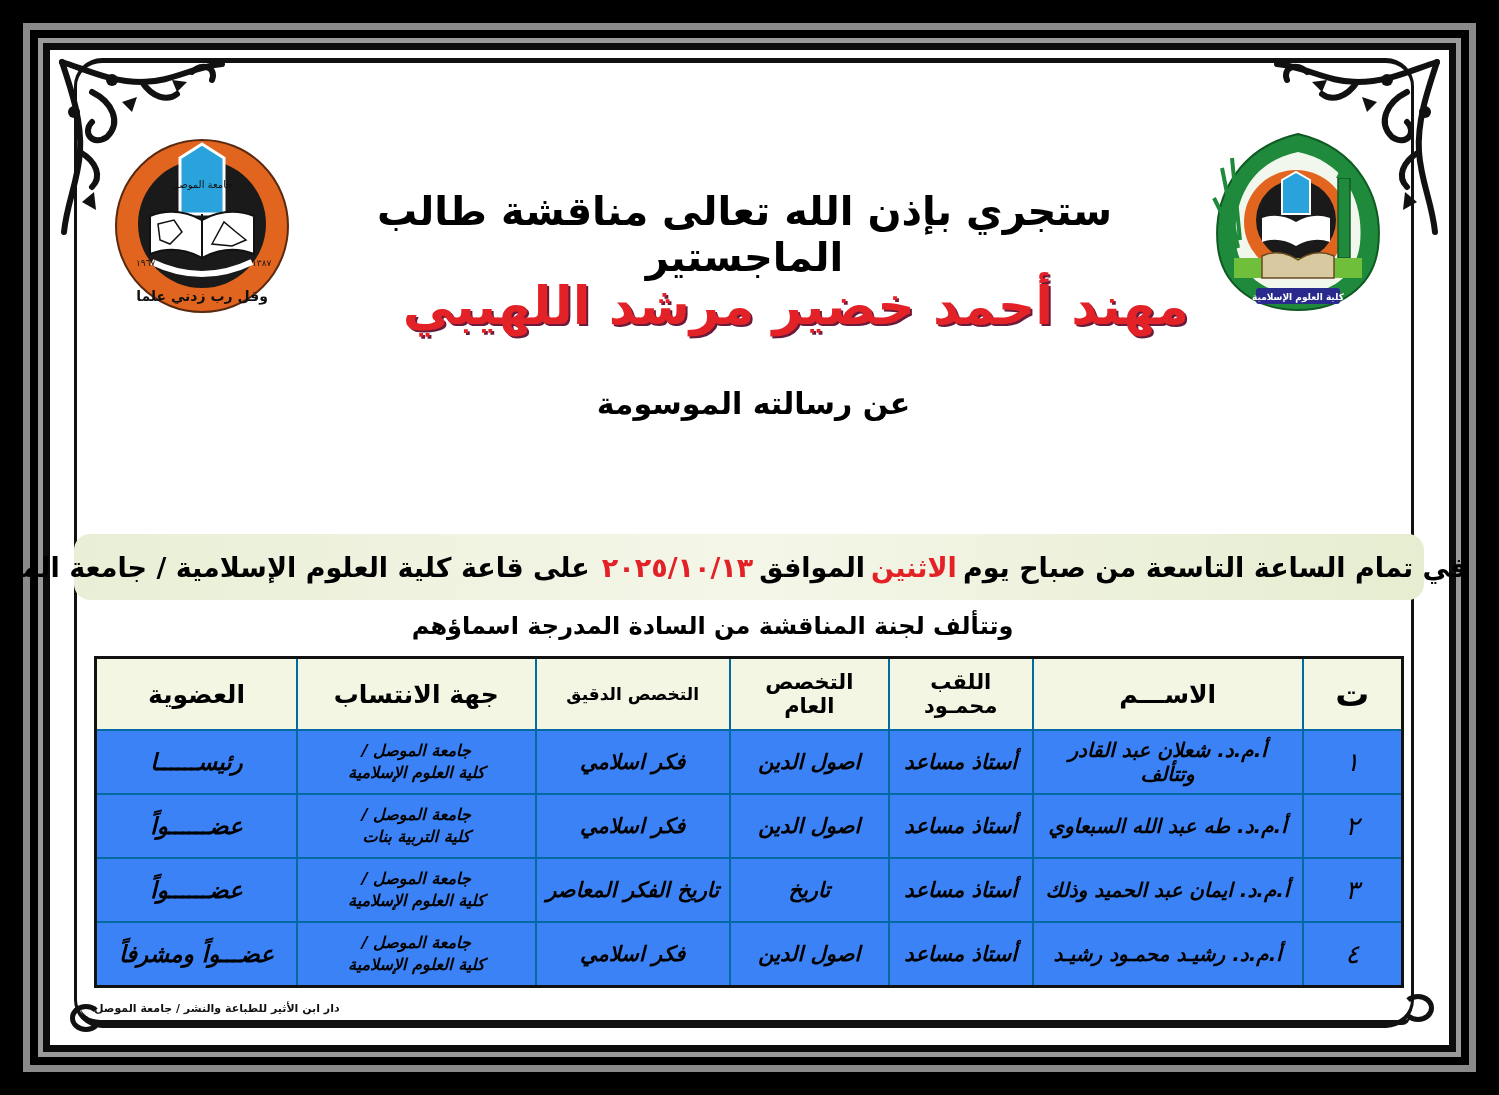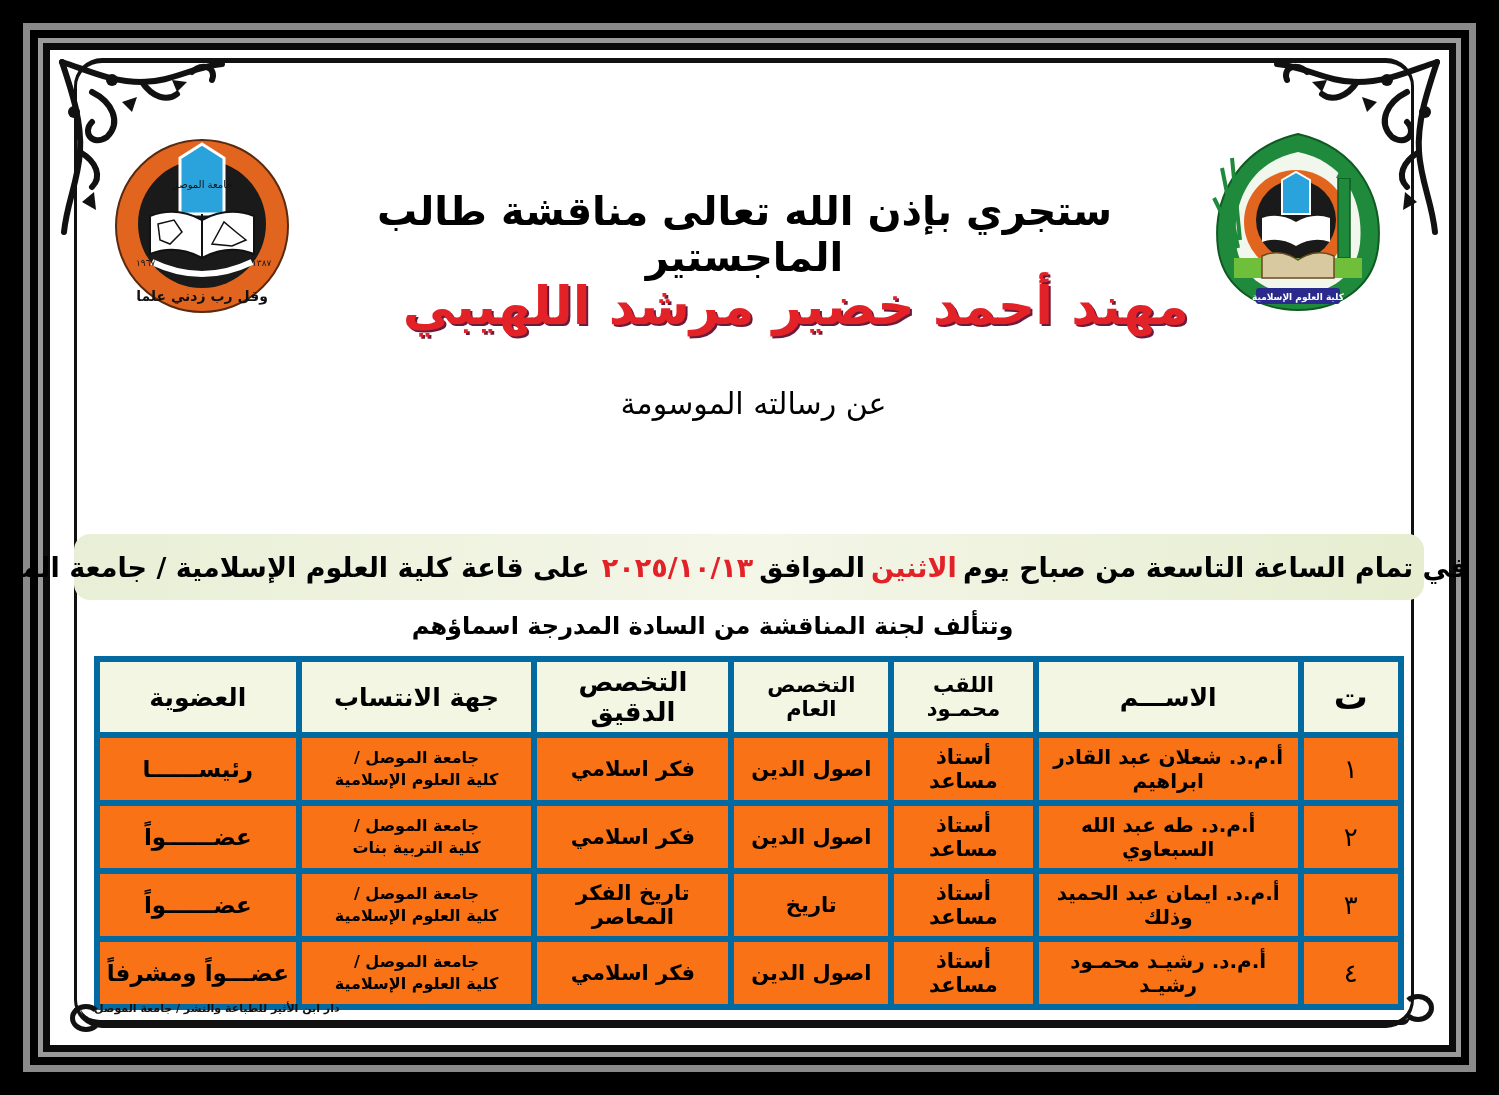--- a/index.html
+++ b/index.html
@@ -52,21 +52,21 @@
       color: #000; direction: rtl;
     }
     .student {
       position: absolute; left: 260px; right: 260px; top: 226px; text-align: right;
       font-family: "DejaVu Sans", sans-serif; font-size: 52px; font-weight: bold;
       color: #e32227; direction: rtl;
       text-shadow: 2px 2px 0 #6a1a3a;
     }
     .subtitle {
       position: absolute; left: 0; right: 0; top: 336px; text-align: center;
-      font-size: 30px; font-weight: normal; color: #000; direction: rtl; padding-left: 8px;
+      font-size: 30px; font-weight: bold; color: #000; direction: rtl; padding-left: 8px;
     }
     .thesis {
       position: absolute; left: 90px; right: 90px; top: 408px; text-align: center;
       font-size: 34px; font-weight: bold; color: #2a2a8c; direction: rtl;
       text-shadow: 2px 2px 0 #8a8ab8;
     }
     .date-band {
       position: absolute; left: 24px; top: 484px; width: 1350px; height: 66px;
       background: linear-gradient(90deg, #e9efd6 0%, #f4f6e8 50%, #e6edd0 100%);
       border-radius: 16px;
@@ -85,27 +85,27 @@
     }
     .logo.left { left: 62px; top: 86px; width: 180px; height: 180px; }
     .logo.right { left: 1158px; top: 78px; width: 180px; height: 190px; }
 
     table.committee {
       position: absolute; left: 44px; top: 606px; width: 1310px;
       border-collapse: collapse; direction: rtl;
       border: 3px solid #111;
     }
     table.committee th, table.committee td {
-      border: 6px solid #0369a1; text-align: center; vertical-align: middle;
+      border: 2px solid #0369a1; text-align: center; vertical-align: middle;
       color: #000; font-weight: bold; padding: 0 6px;
     }
     table.committee th {
       background: #f4f6e4; height: 70px; font-size: 25px;
     }
-    table.committee td { height: 62px; font-size: 21px; background: #f97316; }
+    table.committee td { height: 62px; font-size: 21px; background: #3b82f6; font-style: italic; }
     table.committee td.num { font-size: 26px; font-weight: normal; width: 90px; }
     table.committee td.name { width: 270px; font-size: 20px; }
     table.committee td.title { width: 135px; }
     table.committee td.gen { width: 150px; }
     table.committee td.spec { width: 190px; }
     table.committee td.affil { width: 235px; font-size: 16px; line-height: 1.35; }
     table.committee td.role { width: 195px; font-size: 23px; }
     .affil-line { display: block; }
 
     .publisher-line {
@@ -214,29 +214,29 @@
 
   <div class="committee-line">وتتألف لجنة المناقشة من السادة المدرجة اسماؤهم</div>
 
   <table class="committee">
     <thead>
       <tr>
         <th style="font-size:34px">ت</th>
         <th>الاســـم</th>
         <th style="font-size:21px">اللقب محمـود</th>
         <th style="font-size:21px">التخصص العام</th>
-        <th style="font-size:26px">التخصص الدقيق</th>
+        <th style="font-size:17px">التخصص الدقيق</th>
         <th>جهة الانتساب</th>
         <th>العضوية</th>
       </tr>
     </thead>
     <tbody>
       <tr>
         <td class="num">١</td>
-        <td class="name">أ.م.د. شعلان عبد القادر ابراهيم</td>
+        <td class="name">أ.م.د. شعلان عبد القادر وتتألف</td>
         <td class="title">أستاذ مساعد</td>
         <td class="gen">اصول الدين</td>
         <td class="spec">فكر اسلامي</td>
         <td class="affil">
           <span class="affil-line">جامعة الموصل /</span>
           <span class="affil-line">كلية العلوم الإسلامية</span>
         </td>
         <td class="role">رئيســــــا</td>
       </tr>
       <tr>

